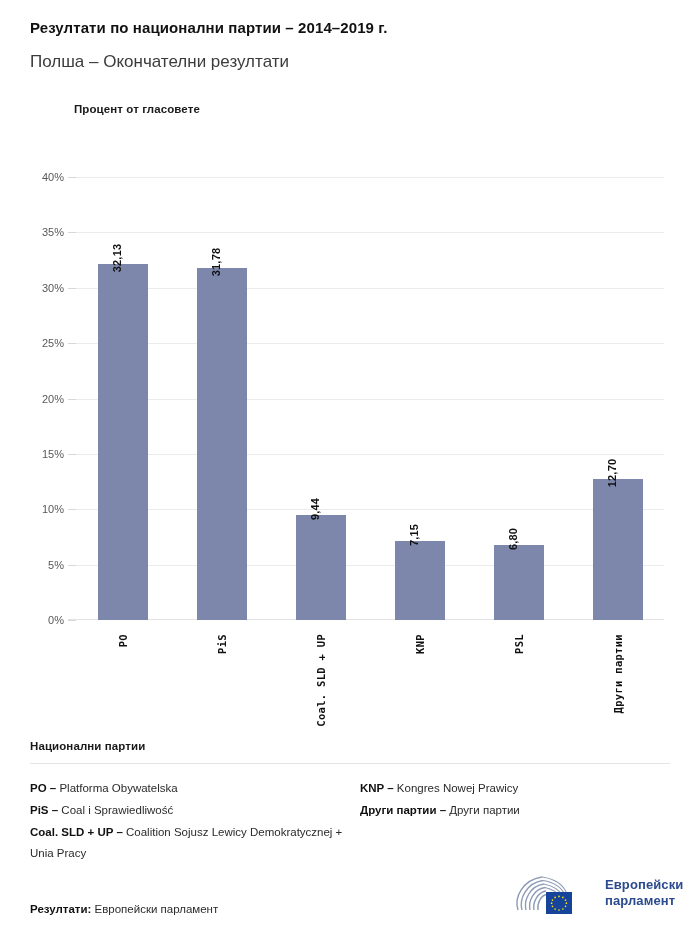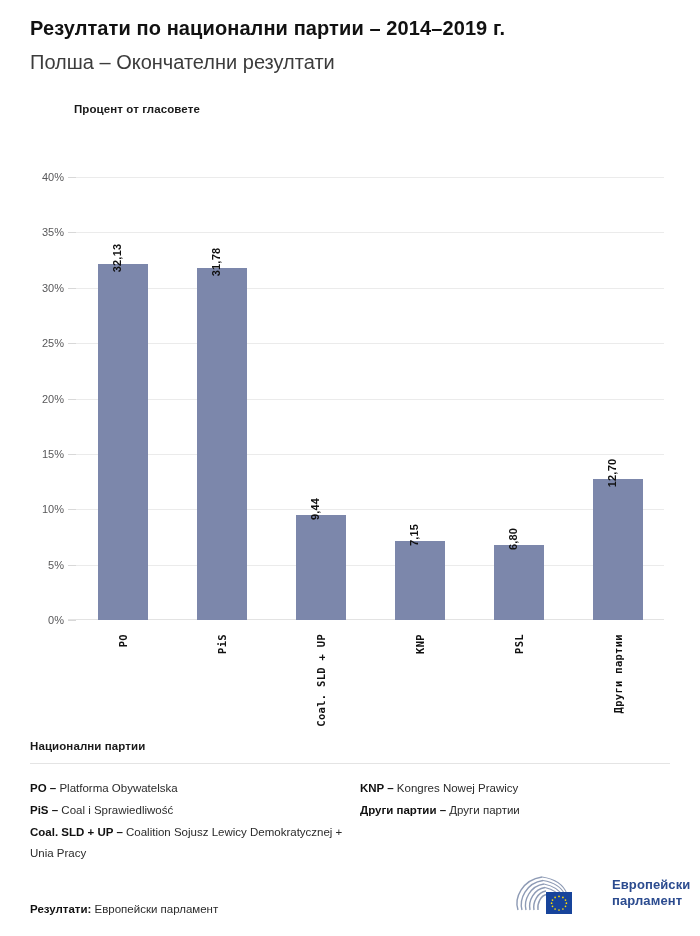--- a/index.html
+++ b/index.html
@@ -17,29 +17,29 @@
   }
 
   
   .header {
     position: absolute;
     left: 30px;
     top: 18px;
     width: 640px;
   }
   .chart-title {
-    font-size: 20px;
+    font-size: 15px;
     font-weight: bold;
     color: #111111;
     letter-spacing: 0.1px;
     margin: 0;
     line-height: 20px;
   }
   .chart-subtitle {
-    font-size: 20px;
+    font-size: 17px;
     font-weight: normal;
     color: #3c3c3c;
     margin: 0;
     padding-top: 14px;
     line-height: 20px;
   }
   .axis-caption {
     position: absolute;
     left: 32px;
     top: 103px;
@@ -180,21 +180,21 @@
 
   .ep-logo {
     position: absolute;
     left: 512px;
     top: 872px;
     width: 160px;
     height: 48px;
   }
   .ep-logo-text {
     position: absolute;
-    left: 100px;
+    left: 93px;
     top: 5px;
     font-size: 13px;
     font-weight: bold;
     color: #2b4b8f;
     line-height: 16px;
     letter-spacing: 0.1px;
   }
 </style>
 </head>
 <body>

